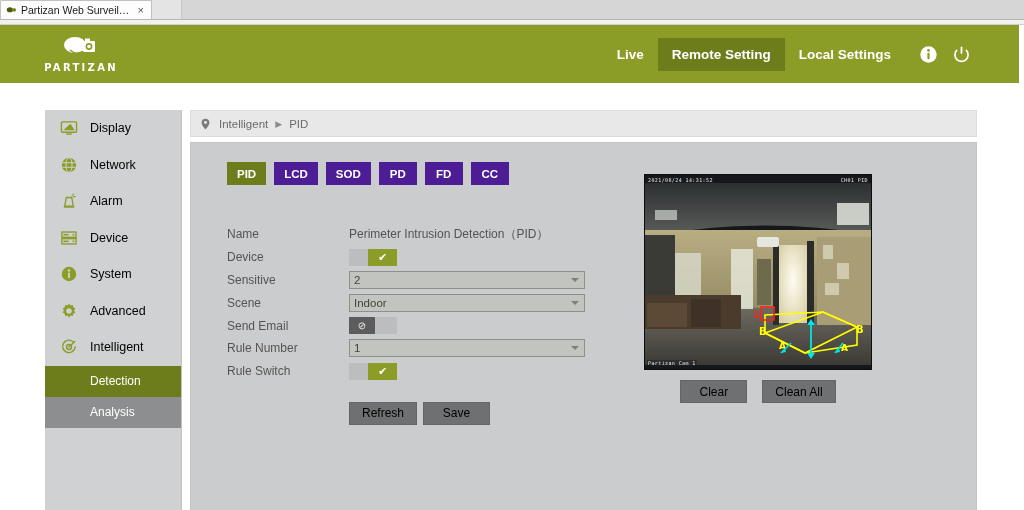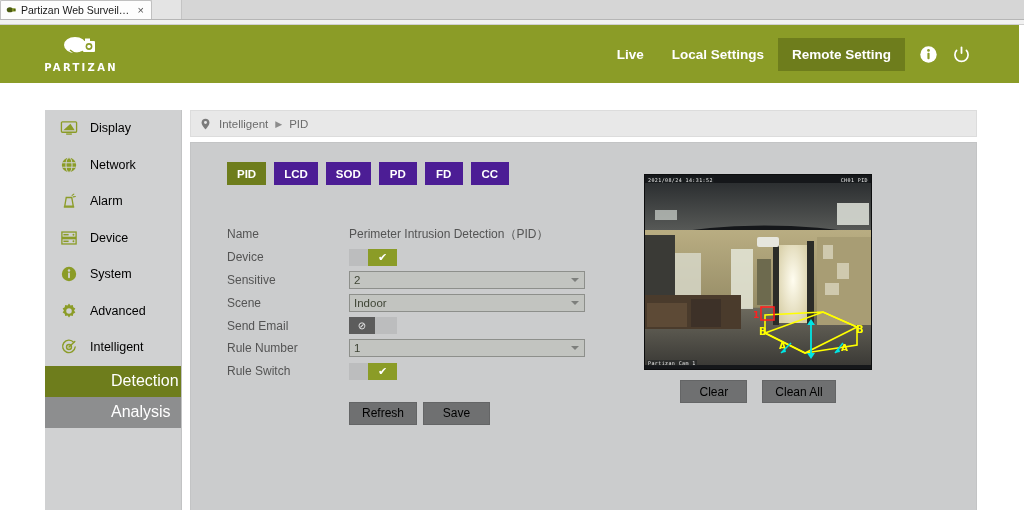--- a/index.html
+++ b/index.html
@@ -100,22 +100,22 @@
     padding-left: 14px; gap: 12px;
     font-size: 12.5px; color: #000000;
     cursor: default;
   }
   .side-icon {
     width: 19px; height: 19px; flex: 0 0 19px;
     display: flex; align-items: center; justify-content: center;
   }
   .side-sub {
     height: 31px; display: flex; align-items: center;
-    padding-left: 66px;
-    font-size: 16px; color: #ffffff; cursor: default;
+    padding-left: 45px;
+    font-size: 12px; color: #ffffff; cursor: default;
   }
   .side-sub.active { background: #6e7d1c; }
   .side-sub.inactive { background: #8d8e8f; }
 
   
   .main {
     position: absolute; left: 190px; top: 27px;
     width: 787px; height: 447px;
   }
   .breadcrumb {
@@ -259,22 +259,22 @@
           <rect x="24" y="2.5" width="5" height="3" fill="#ffffff"></rect>
           <circle cx="28" cy="10.5" r="3.4" fill="#8b9c27"></circle>
           <circle cx="28" cy="10.5" r="1.8" fill="#ffffff"></circle>
         </svg>
       </span>
       <span class="logo-text">PARTIZAN</span>
     </div>
 
     <div class="nav">
       <div class="nav-item">Live</div>
+      <div class="nav-item active">Remote Setting</div>
       <div class="nav-item">Local Settings</div>
-      <div class="nav-item active">Remote Setting</div>
       <span class="nav-icon">
         <svg viewBox="0 0 19 19" width="19" height="19">
           <circle cx="9.5" cy="9.5" r="8.2" fill="#ffffff"></circle>
           <circle cx="9.5" cy="5.4" r="1.35" fill="#8b9c27"></circle>
           <rect x="8.4" y="7.7" width="2.2" height="6.6" rx="1" fill="#8b9c27"></rect>
         </svg>
       </span>
       <span class="nav-icon">
         <svg viewBox="0 0 19 19" width="19" height="19">
           <path d="M4.6 5.4 a6.6 6.6 0 1 0 9.8 0" stroke="#ffffff" stroke-width="1.7" fill="none" stroke-linecap="round"></path>

